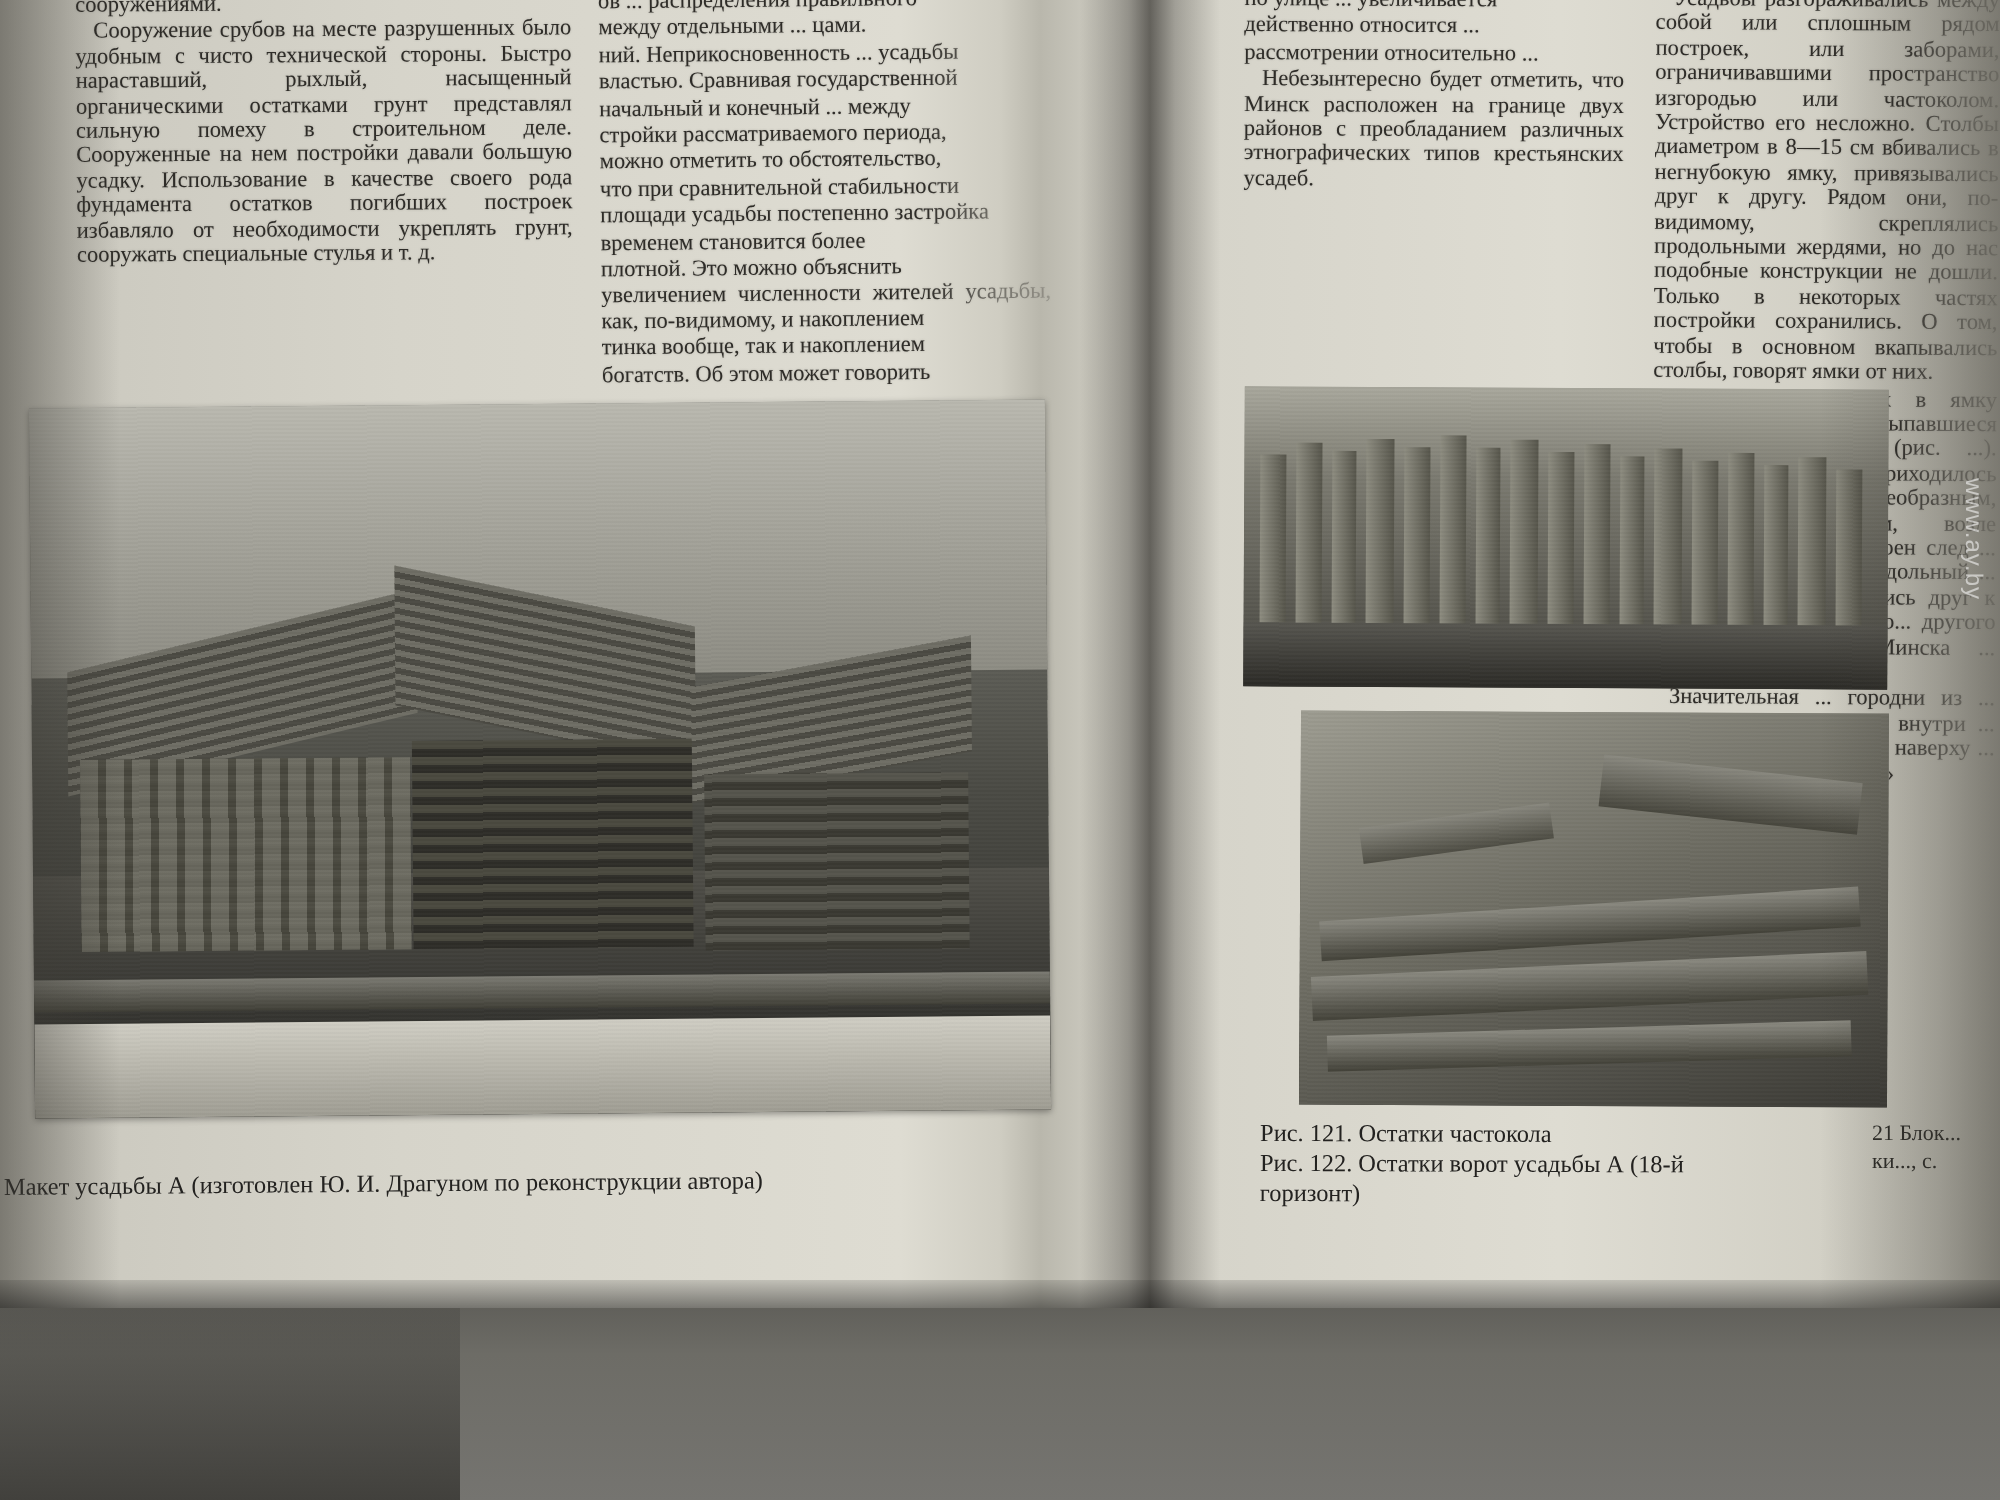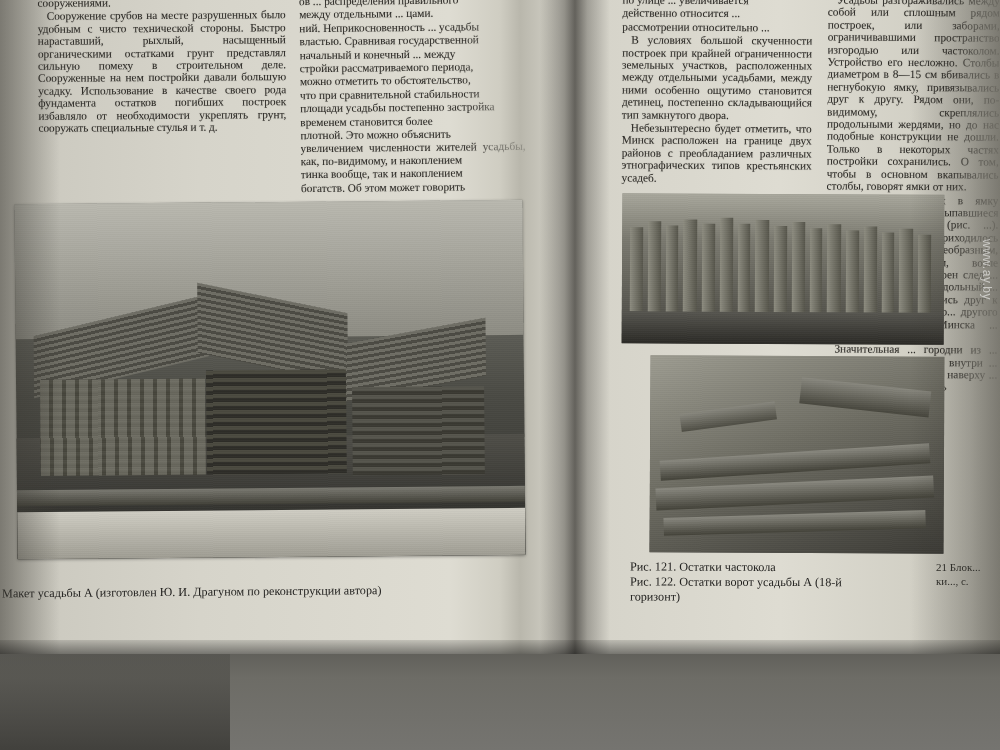--- a/index.html
+++ b/index.html
@@ -172,21 +172,20 @@
     </div>
 
     <div class="caption" id="cap-maket">
       <span>Макет усадьбы А (изготовлен Ю. И. Драгуном по реконструкции автора)</span>
     </div>
 
     <div class="col txt" id="rp-c1">
       <p class="indent-none">по улице ... увеличивается</p>
       <p class="indent-none">действенно относится ...</p>
       <p class="indent-none">рассмотрении относительно ...</p>
-      <p>В условиях большой скученности построек при крайней ограниченности земельных участков, расположенных между отдельными усадьбами, между ними особенно ощутимо становится детинец, постепенно складывающийся тип замкнутого двора.</p>
       <p>Небезынтересно будет отметить, что Минск расположен на границе двух районов с преобладанием различных этнографических типов крестьянских усадеб.</p>
     </div>
 
     <div class="col txt fade-cut" id="rp-c2">
       <p>Усадьбы разгораживались между собой или сплошным рядом построек, или заборами, ограничивавшими пространство изгородью или частоколом. Устройство его несложно. Столбы диаметром в 8—15 см вбивались в негнубокую ямку, привязывались друг к другу. Рядом они, по-видимому, скреплялись продольными жердями, но до нас подобные конструкции не дошли. Только в некоторых частях постройки сохранились. О том, чтобы в основном вкапывались столбы, говорят ямки от них.</p>
       <p>Для укрепления их в ямку вбивались клинья, засыпавшиеся песком и камнями (рис. ...). Строителям приходилось прибегать к своеобразным, временным приемам, возле постройки ... был устроен след ... каждый из ... имел продольный ... гой — выступ. ... нялись друг к другу ... ступ одного ко... другого (рис. ...) ограды Минска ... поставленными ...</p>
       <p>Значительная ... городни из ... Для ограждения ... ков внутри ... жерди при ... парно вб... наверху ... лись места... ми «вилк...»</p>
     </div>
 
     <div class="photo" id="photo-chastokol">

